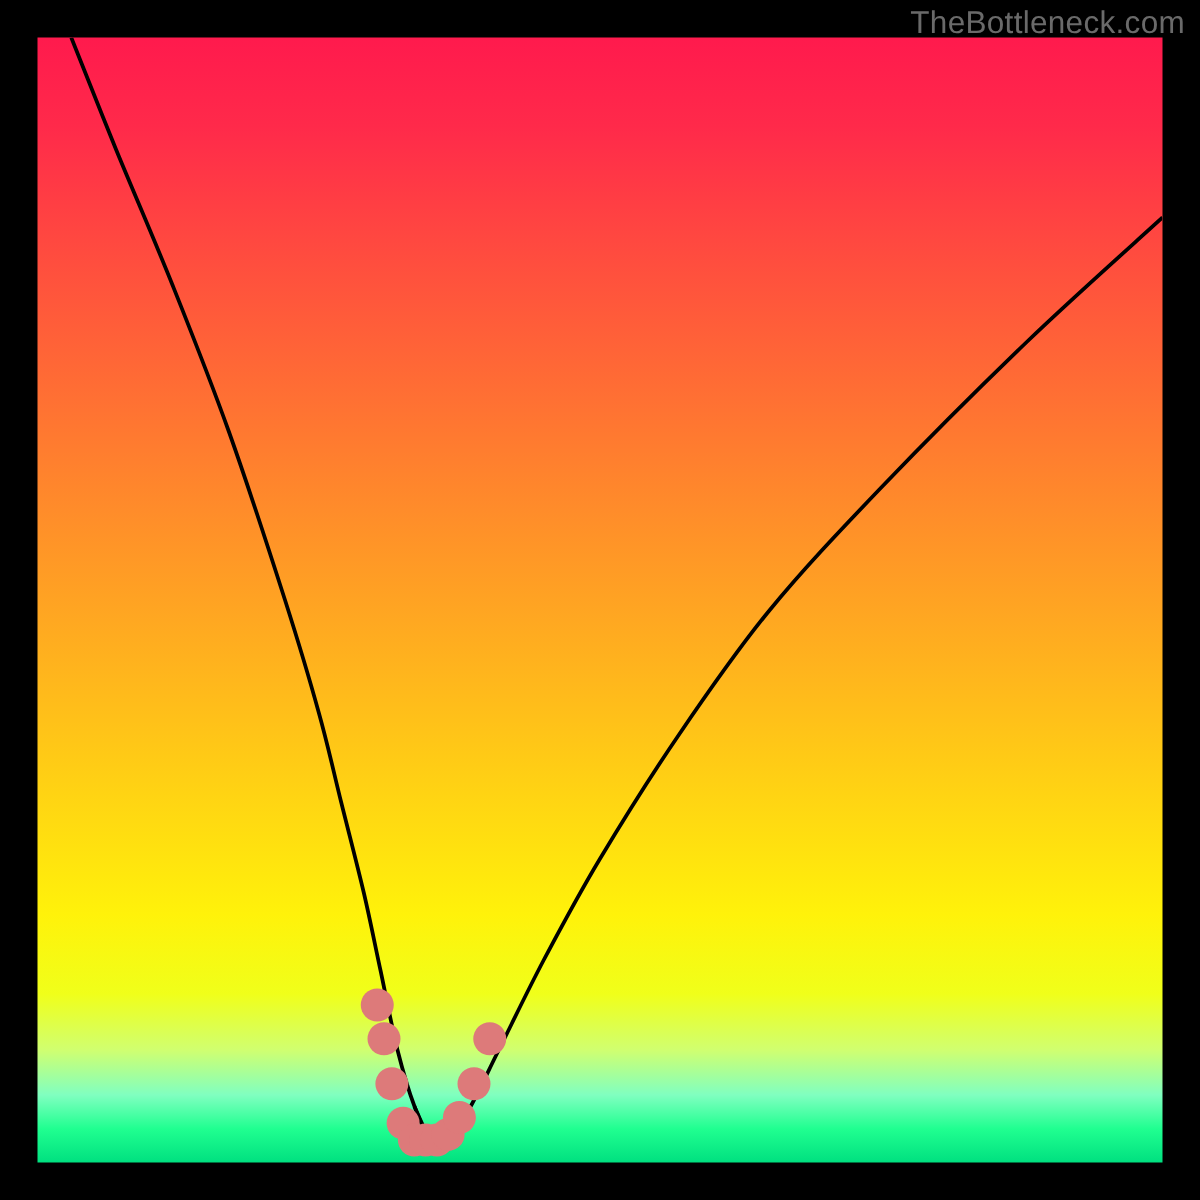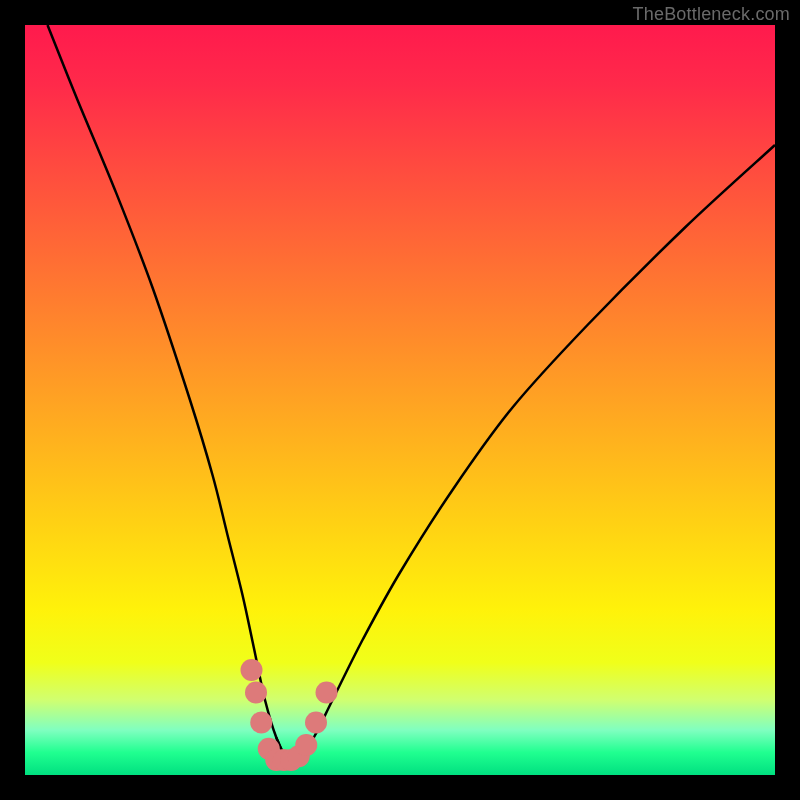--- a/index.html
+++ b/index.html
@@ -32,21 +32,21 @@
       #20ff90 97%,
       #00e080 100%
     );
     overflow: hidden;
   }
   .watermark {
     position: absolute;
     top: 4px;
     right: 10px;
     color: #6a6a6a;
-    font-size: 18px;
+    font-size: 21px;
     font-weight: 500;
     z-index: 10;
     letter-spacing: 0.2px;
   }
   svg.curve {
     position: absolute;
     top: 0;
     left: 0;
     width: 750px;
     height: 750px;

